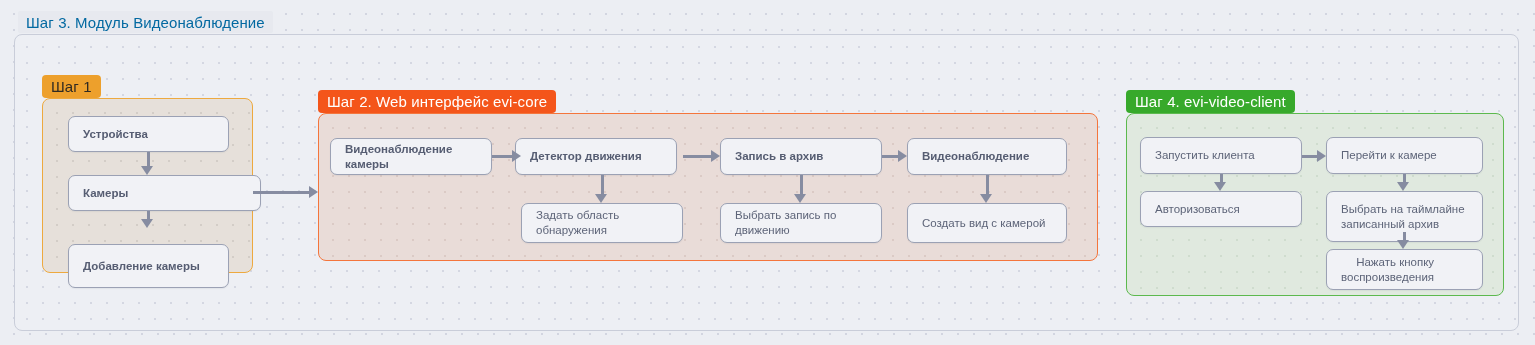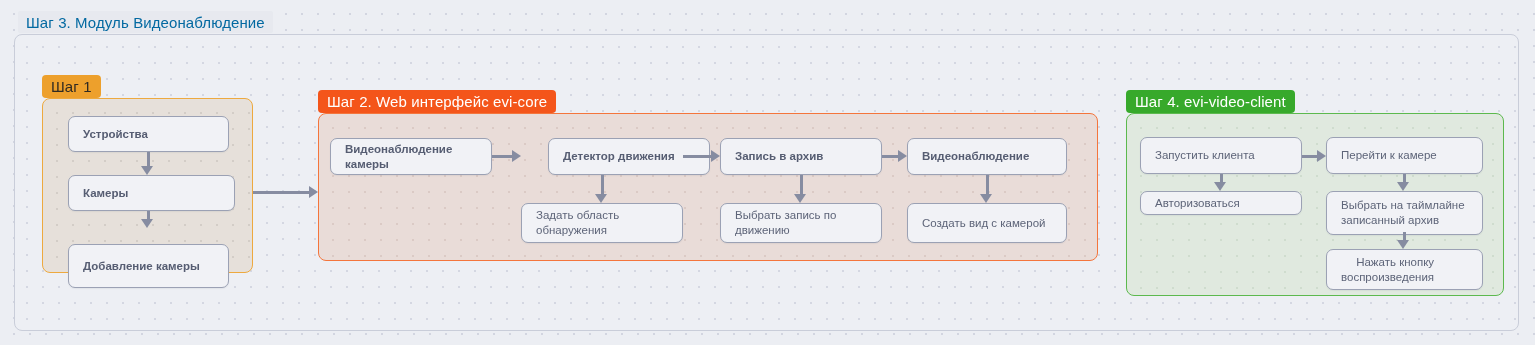--- a/index.html
+++ b/index.html
@@ -145,40 +145,40 @@
 <div class="group-box" id="group-step2"></div>
 <div class="group-box" id="group-step4"></div>
 
 <div class="group-badge" id="badge-step1">Шаг 1</div>
 <div class="group-badge" id="badge-step2">Шаг 2. Web интерфейс evi-core</div>
 <div class="group-badge" id="badge-step4">Шаг 4. evi-video-client</div>
 
 <div class="node bold" style="left:68px; top:116px; width:161px; height:36px;">
   <span>Устройства</span>
 </div>
-<div class="node bold" style="left:68px; top:175px; width:167px; height:36px;">
+<div class="node bold" style="left:68px; top:175px; width:193px; height:36px;">
   <span>Камеры</span>
 </div>
 <div class="node bold" style="left:68px; top:244px; width:161px; height:44px;">
   <span>Добавление камеры</span>
 </div>
 
 <div class="conn conn-v" style="left:147px; top:152px; height:14px;"></div>
 <div class="head-down" style="left:141px; top:166px;"></div>
 
 <div class="conn conn-v" style="left:147px; top:211px; height:8px;"></div>
 <div class="head-down" style="left:141px; top:219px;"></div>
 
 <div class="conn conn-h" style="left:253px; top:191px; width:56px;"></div>
 <div class="head-right" style="left:309px; top:186px;"></div>
 
 <div class="node bold" style="left:330px; top:138px; width:162px; height:37px;">
   <span>Видеонаблюдение камеры</span>
 </div>
-<div class="node bold" style="left:548px; top:138px; width:162px; height:37px;">
+<div class="node bold" style="left:515px; top:138px; width:162px; height:37px;">
   <span>Детектор движения</span>
 </div>
 <div class="node bold" style="left:720px; top:138px; width:162px; height:37px;">
   <span>Запись в архив</span>
 </div>
 <div class="node bold" style="left:907px; top:138px; width:160px; height:37px;">
   <span>Видеонаблюдение</span>
 </div>
 
 <div class="node" style="left:521px; top:203px; width:162px; height:40px;">
@@ -211,27 +211,27 @@
 
 <div class="conn conn-v" style="left:800px; top:175px; height:19px;"></div>
 <div class="head-down" style="left:794px; top:194px;"></div>
 
 <div class="conn conn-v" style="left:986px; top:175px; height:19px;"></div>
 <div class="head-down" style="left:980px; top:194px;"></div>
 
 <div class="node" style="left:1140px; top:137px; width:162px; height:37px;">
   <span>Запустить клиента</span>
 </div>
-<div class="node" style="left:1140px; top:191px; width:162px; height:24px;">
+<div class="node" style="left:1140px; top:191px; width:162px; height:36px;">
   <span>Авторизоваться</span>
 </div>
 <div class="node" style="left:1326px; top:137px; width:157px; height:37px;">
   <span>Перейти к камере</span>
 </div>
-<div class="node" style="left:1326px; top:191px; width:157px; height:44px;">
+<div class="node" style="left:1326px; top:191px; width:157px; height:51px;">
   <span>
     <span>Выбрать на таймлайне</span>
     <span>записанный архив</span>
   </span>
 </div>
 <div class="node" style="left:1326px; top:249px; width:157px; height:41px;text-align:right;">
   <span>
     <span>Нажать кнопку</span>
     <span>воспроизведения</span>
   </span>

